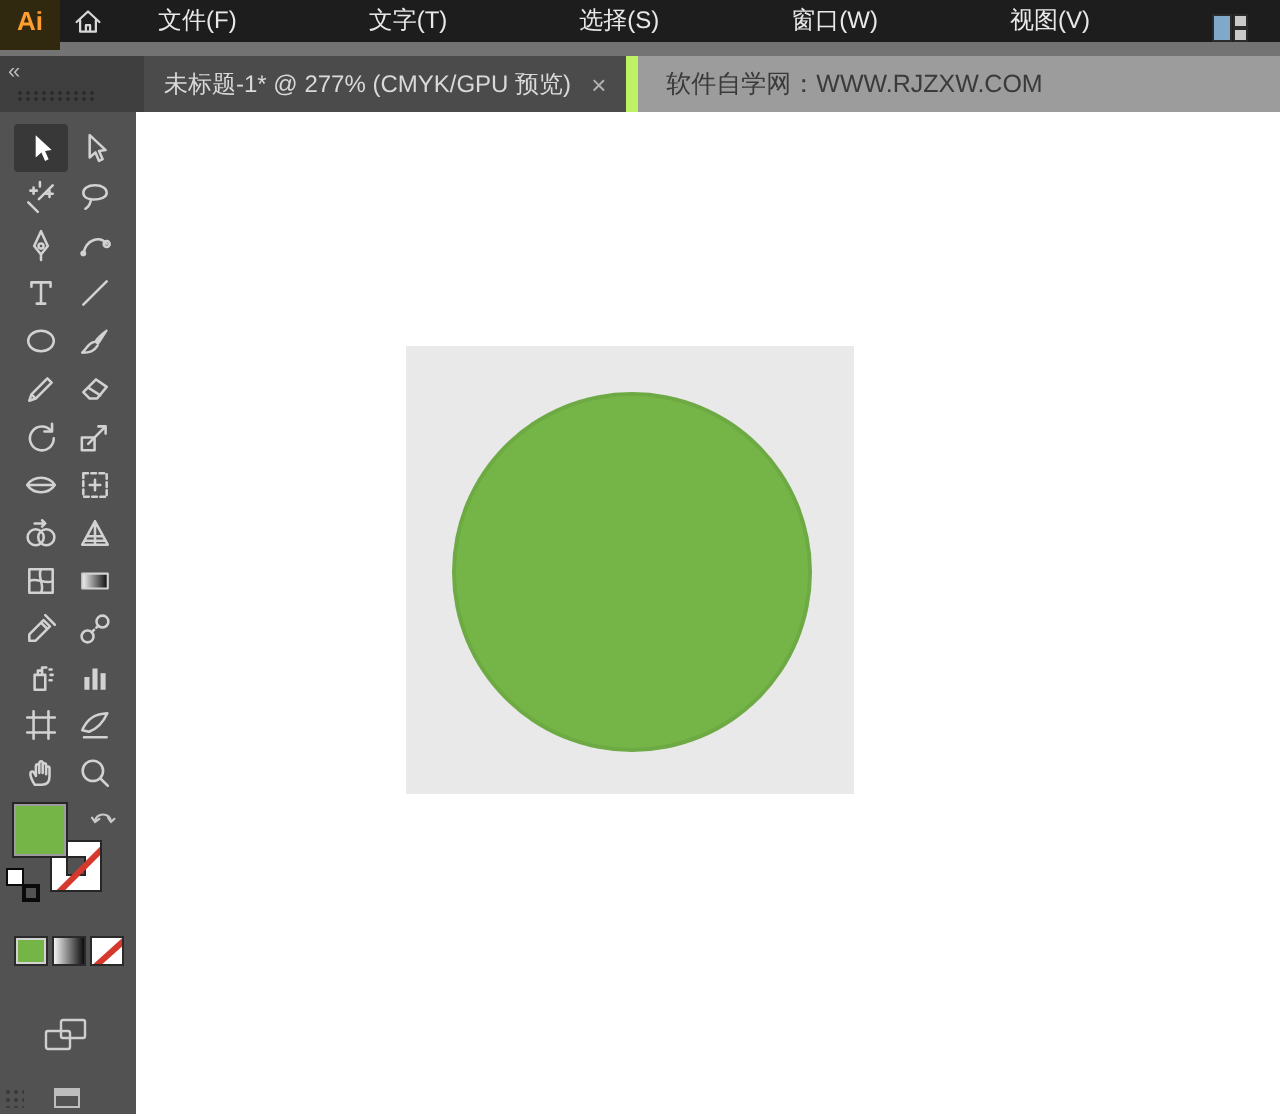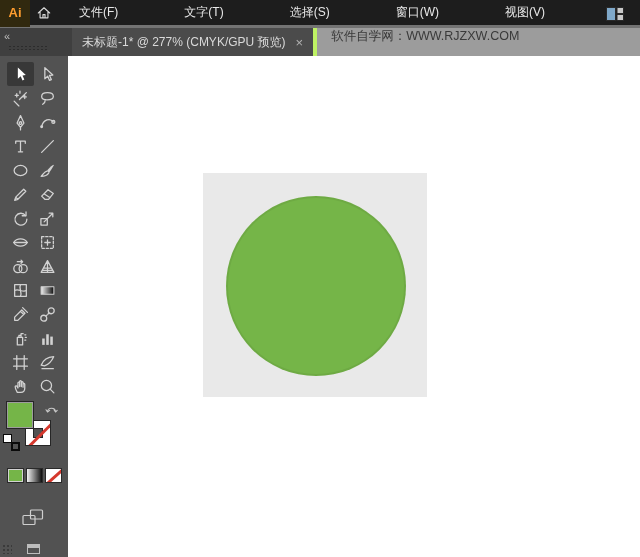--- a/index.html
+++ b/index.html
@@ -1,37 +1,37 @@
 <!DOCTYPE html>
 <html style="--green: #75b548; --artboard: #e9e9e9; --red: #d5382d; --brand: #ff9d2e;"><head>
 <meta charset="utf-8">
 <style>
   * { margin:0; padding:0; box-sizing:border-box; }
   html,body { width:640px; height:557px; overflow:hidden; }
   body { font-family:"Liberation Sans","DejaVu Sans",sans-serif; background:#1d1d1d; }
   .app { width:640px; height:557px; display:flex; flex-direction:column; }
 
   
-  .menubar { height:28px; flex:0 0 28px; background:#1d1d1d; display:flex; align-items:center; position:relative; border-bottom:3px solid #737373; }
+  .menubar { height:28px; flex:0 0 28px; background:#1d1d1d; display:flex; align-items:center; position:relative; border-bottom:7px solid #737373; }
   .ai-logo { width:30px; height:28px; background:#31290f; color:var(--brand); font-weight:bold; font-size:13px; display:flex; align-items:center; justify-content:center; }
   .home-btn { width:28px; height:28px; display:flex; align-items:center; justify-content:center; color:#d8d8d8; }
   .menus { display:flex; margin-left:12px;gap:48px; }
   .menu-item { padding:0 9px; font-size:12px; color:#e8e8e8; line-height:27px; white-space:nowrap; cursor:default; }
   .workspace-btn { position:absolute; right:16px; top:7px; width:18px; height:14px; }
 
   
   .tabbar { height:28px; flex:0 0 28px; display:flex; background:#9c9c9c; }
   .dock-header { width:72px; flex:0 0 72px; background:#3f3f3f; position:relative; }
   .collapse { position:absolute; left:4px; top:1px; color:#bdbdbd; font-size:11px; line-height:14px; }
   .grip { position:absolute; left:8px; bottom:5px; width:40px; height:6px;
           background-image:radial-gradient(circle,#2c2c2c 35%,transparent 40%); background-size:4px 3px; }
   .tab { background:#4b4b4b; display:flex; align-items:center; padding:0 10px; gap:10px;
-         color:#d9d9d9; font-size:12px; white-space:nowrap; border-right:4px solid #bef264; }
+         color:#d9d9d9; font-size:12px; white-space:nowrap; border-right:6px solid #bef264; }
   .tab-close { color:#b2b2b2; font-size:13px; line-height:1; cursor:default; }
-  .watermark-area { flex:1; display:flex; padding-left:14px;
+  .watermark-area { flex:1; display:flex; align-items:center; padding-left:14px;
                     color:#3a3a3a; font-size:12.5px; background:#9c9c9c; white-space:nowrap; }
 
   
   .bodyrow { flex:1; display:flex; min-height:0; }
 
   
   .toolbar { width:68px; flex:0 0 68px; background:#525252; position:relative; }
   .tools { display:grid; grid-template-columns:27px 27px; grid-auto-rows:24px; padding:6px 0 0 7px; }
   .tool { display:flex; align-items:center; justify-content:center; color:#d2d2d2; }
   .tool.selected { background:#383838; border-radius:2px; color:#ffffff; }

